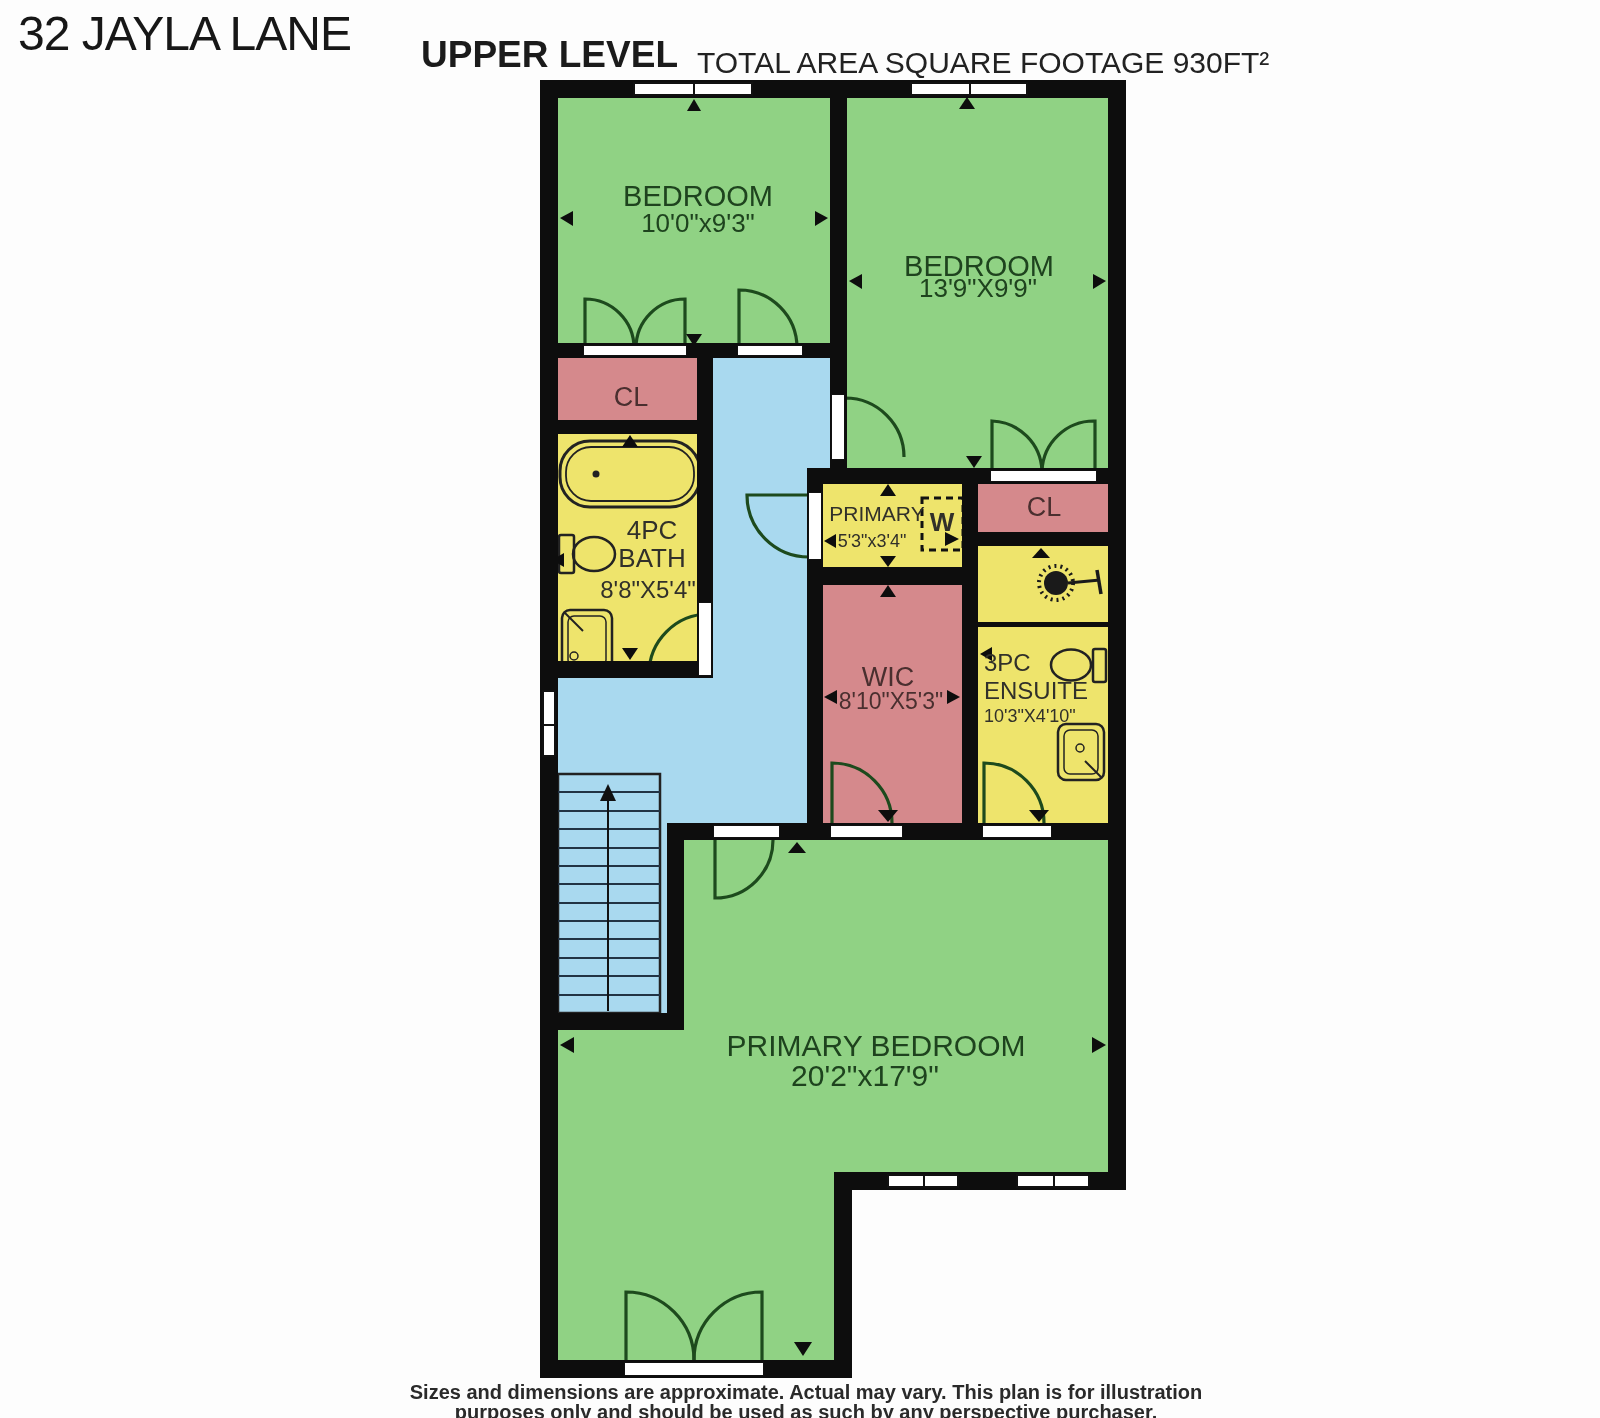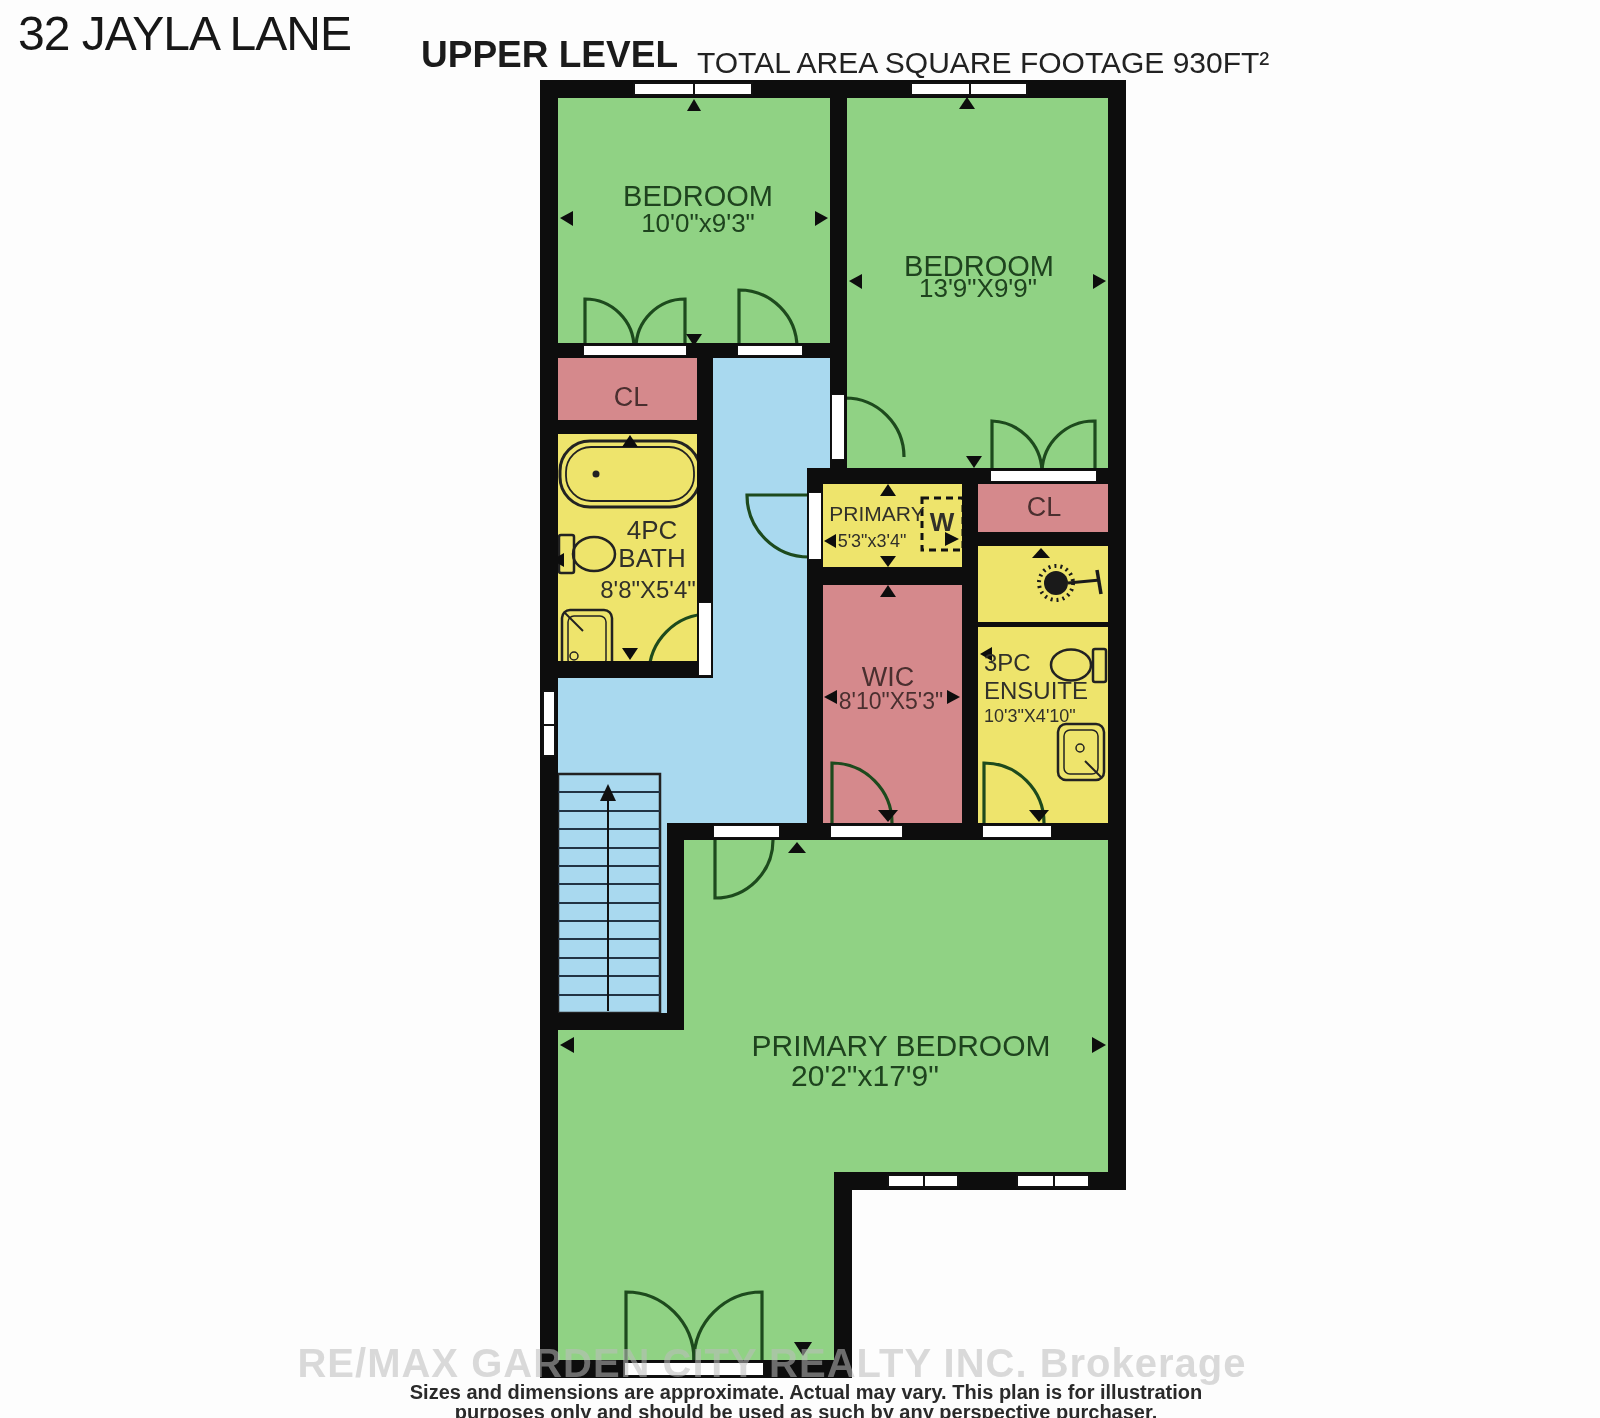--- a/index.html
+++ b/index.html
@@ -222,20 +222,19 @@
   <div class="lbl yeltxt" style="left:652px;top:559px;font-size:26px;">BATH</div>
   <div class="lbl yeltxt" style="left:648px;top:590px;font-size:24px;">8'8"X5'4"</div>
   <div class="lbl yeltxt" style="left:877px;top:514px;font-size:21px;">PRIMARY</div>
   <div class="lbl yeltxt" style="left:872px;top:541px;font-size:18px;">5'3"x3'4"</div>
   <div class="lbl yeltxt" style="left:942px;top:523px;font-size:26px;font-weight:700;">W</div>
   <div class="lbl pnktxt" style="left:888px;top:677px;font-size:27px;">WIC</div>
   <div class="lbl pnktxt" style="left:891px;top:701px;font-size:23px;">8'10"X5'3"</div>
   <div class="lbl-left yeltxt" style="left:984px;top:663px;font-size:24px;">3PC</div>
   <div class="lbl-left yeltxt" style="left:984px;top:691px;font-size:24px;">ENSUITE</div>
   <div class="lbl-left yeltxt" style="left:984px;top:716px;font-size:18px;">10'3"X4'10"</div>
-  <div class="lbl grntxt" style="left:901px;top:1046px;font-size:30px;">PRIMARY BEDROOM</div>
+  <div class="lbl grntxt" style="left:876px;top:1046px;font-size:30px;">PRIMARY BEDROOM</div>
   <div class="lbl grntxt" style="left:865px;top:1076px;font-size:30px;">20'2"x17'9"</div>
 
-  <div id="watermark">RE/MAX GARDEN CITY REALTY INC. Brokerage</div>
   <div class="footline" style="top:1381px;">Sizes and dimensions are approximate. Actual may vary. This plan is for illustration</div>
   <div class="footline" style="top:1401px;">purposes only and should be used as such by any perspective purchaser.</div>
 
 </div>
 
 </body></html>

